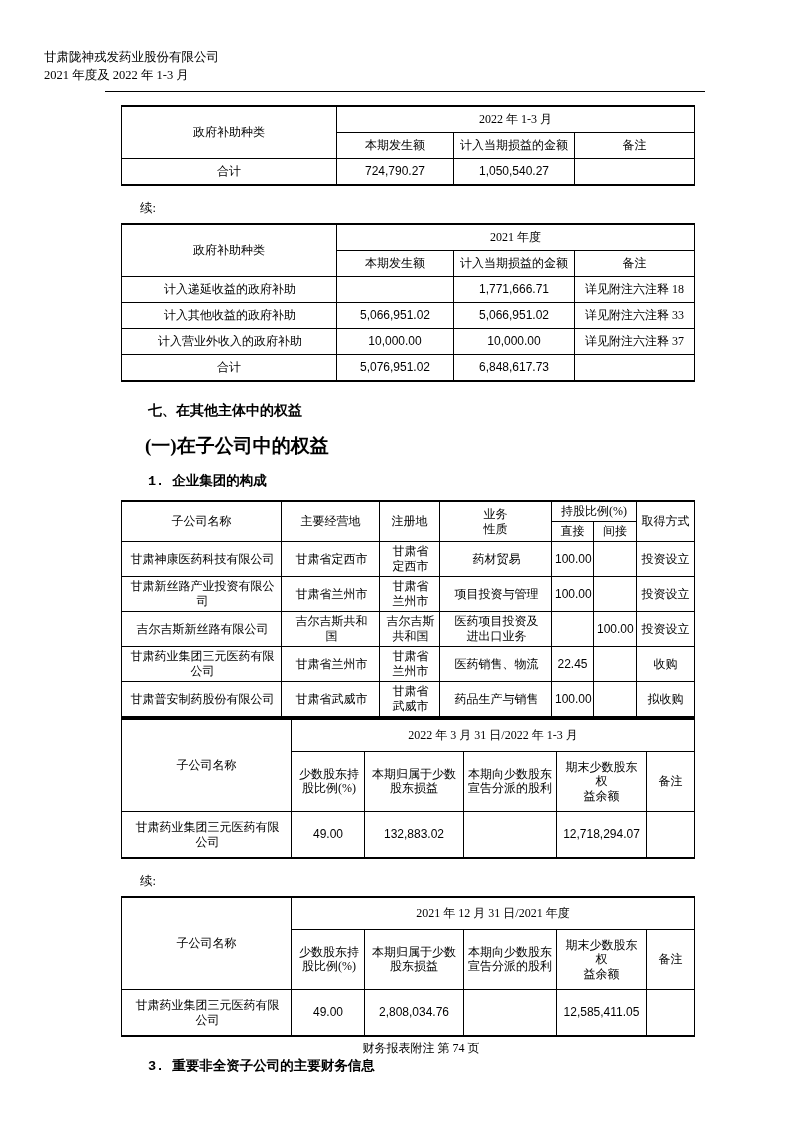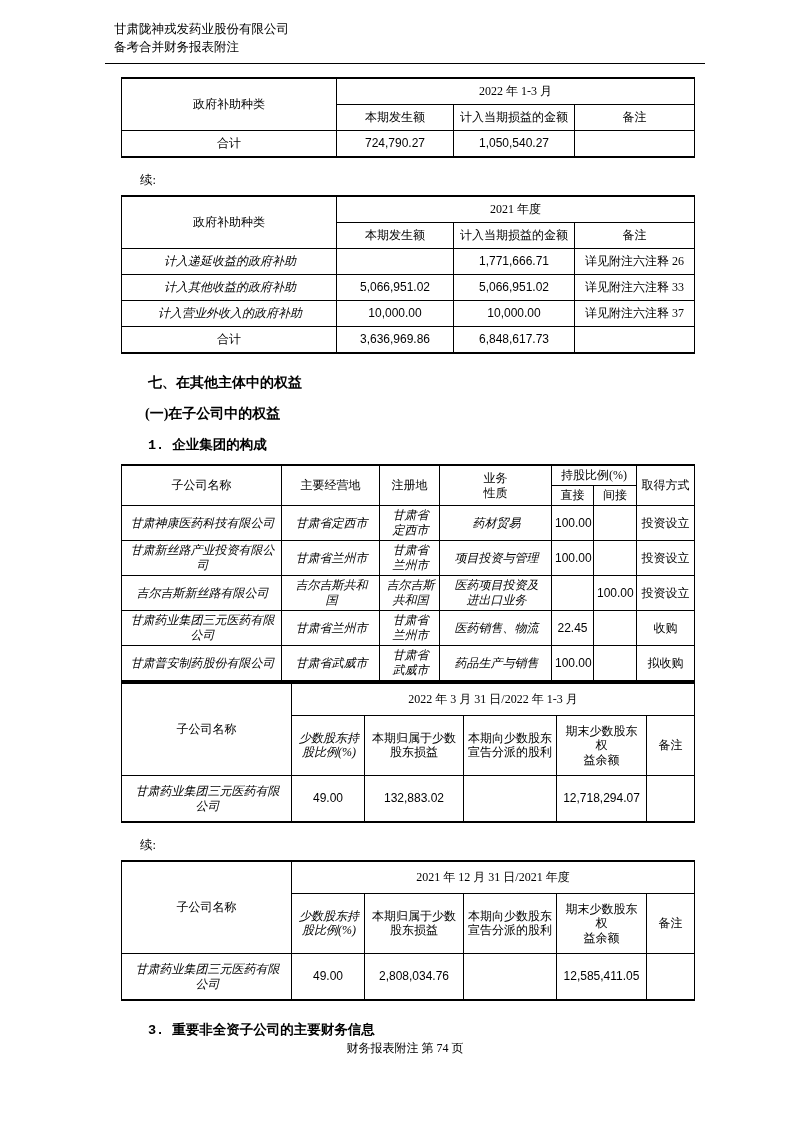--- a/index.html
+++ b/index.html
@@ -8,22 +8,22 @@
     width: 793px;
     height: 1122px;
     background: #fff;
     color: #000;
     font-family: "Liberation Serif", "DejaVu Serif", serif;
     font-size: 12px;
     overflow: hidden;
     box-sizing: border-box;
   }
   .doc-header {
-    padding-top: 20px;
-    margin-left: 114px;
+    padding-top: 48px;
+    margin-left: 44px;
     line-height: 18px;
     font-size: 12.5px;
   }
   .header-rule {
     margin: 7px 0 0 105px;
     width: 600px;
     border: 0;
     border-top: 1.4px solid #000;
   }
   table.fin-table {
@@ -40,45 +40,45 @@
     font-size: 12px;
     line-height: 15px;
     padding: 5px 3px;
     text-align: center;
     vertical-align: middle;
     white-space: pre-line;
     overflow: hidden;
   }
   table.tight th, table.tight td { padding: 2px 3px; }
   table.mid th, table.mid td { padding: 8px 3px; line-height: 14.5px; margin-top: 28px; }
-  .l { text-align: right; padding-left: 5px !important; font-style: italic; }
+  .l { text-align: right; padding-left: 5px !important; }
   .r { text-align: right; padding-right: 3px !important; }
   .num { font-family: "Liberation Sans", "DejaVu Sans", sans-serif; font-size: 11.5px; }
   .cont-label { margin: 14px 0 6px 140px; font-size: 12.5px; }
   .sec-h1 { margin: 20px 16px 0 148px; font-weight: bold; font-size: 14px; }
-  .sec-h2 { margin: 13px 0 0 145px; font-weight: bold; font-size: 14px; }
+  .sec-h2 { margin: 13px 0 0 145px; font-weight: bold; font-size: 19px; }
   .sec-h3 { margin: 13px 0 10px 148px; font-weight: bold; font-size: 13.5px; font-family: Liberation Mono, monospace; }
   .gap-md { margin-top: 13px; }
   .footer {
     position: absolute;
     top: 1040px;
-    left: 105px;
+    left: 121px;
     width: 600px;
     text-align: center;
     font-size: 12px;
   }
 </style>
 </head>
 <body>
 
 <div class="page">
 
   <div class="doc-header">
     <div>甘肃陇神戎发药业股份有限公司</div>
-    <div>备考合并财务报表附注</div>
+    <div>2021 年度及 2022 年 1-3 月</div>
   </div>
   <hr class="header-rule">
 
   <table class="fin-table gap-md">
     <colgroup>
         <col style="width:215px">
         <col style="width:117px">
         <col style="width:121px">
         <col style="width:120px">
       </colgroup>
@@ -117,37 +117,37 @@
     </tr>
     <tr>
       <th>本期发生额</th>
       <th>计入当期损益的金额</th>
       <th>备注</th>
     </tr>
     <tr>
       <td class="l">计入递延收益的政府补助</td>
       <td class="r num"></td>
       <td class="r num">1,771,666.71</td>
-      <td>详见附注六注释 26</td>
+      <td>详见附注六注释 18</td>
     </tr>
     <tr>
       <td class="l">计入其他收益的政府补助</td>
       <td class="r num">5,066,951.02</td>
       <td class="r num">5,066,951.02</td>
       <td>详见附注六注释 33</td>
     </tr>
     <tr>
       <td class="l">计入营业外收入的政府补助</td>
       <td class="r num">10,000.00</td>
       <td class="r num">10,000.00</td>
       <td>详见附注六注释 37</td>
     </tr>
     <tr>
       <td>合计</td>
-      <td class="r num">3,636,969.86</td>
+      <td class="r num">5,076,951.02</td>
       <td class="r num">6,848,617.73</td>
       <td></td>
     </tr>
   </tbody>
     </table>
 
   <div class="sec-h1">七、在其他主体中的权益</div>
   <div class="sec-h2">(一)在子公司中的权益</div>
   <div class="sec-h3">1. 企业集团的构成</div>
 

